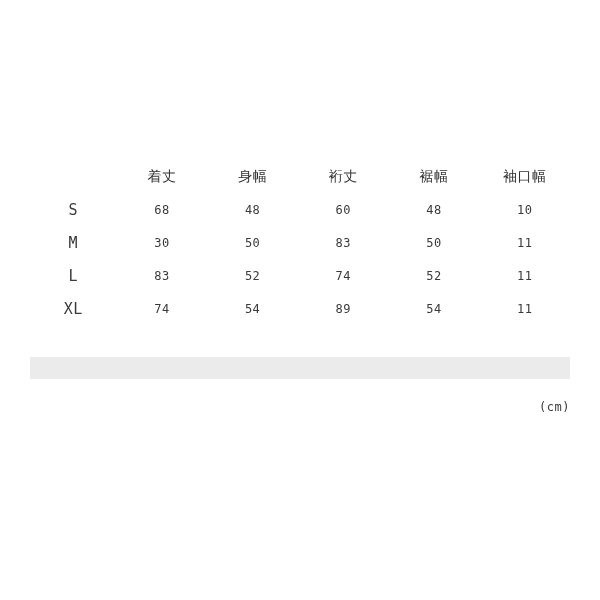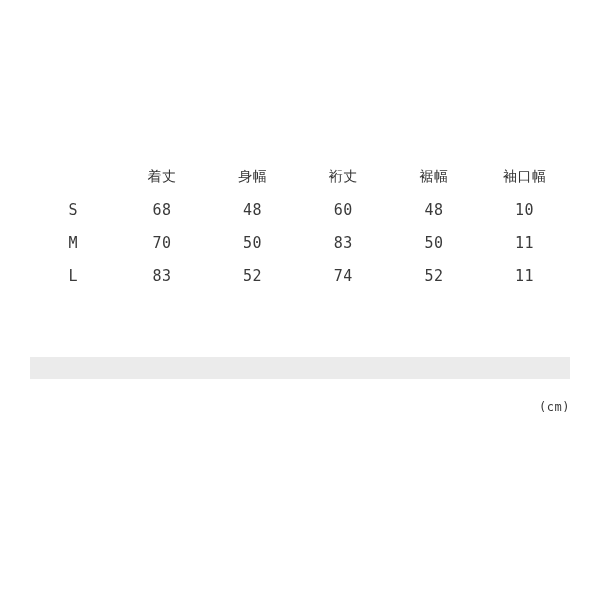--- a/index.html
+++ b/index.html
@@ -29,21 +29,21 @@
   table.size-table {
     width: 540px;
     margin: 0 auto;
     border-collapse: collapse;
     table-layout: fixed;
   }
   table.size-table th,
   table.size-table td {
     text-align: center;
     font-weight: normal;
-    font-size: 15px;
+    font-size: 12px;
     color: #3a3a3a;
     padding: 0;
     height: 33px;
     vertical-align: middle;
     letter-spacing: 0.5px;
   }
   table.size-table th.corner {
     width: 86px;
   }
   table.size-table th.col-head {
@@ -94,34 +94,42 @@
         <tr>
           <td class="row-head">S</td>
           <td>68</td>
           <td>48</td>
           <td>60</td>
           <td>48</td>
           <td>10</td>
         </tr>
         <tr>
           <td class="row-head">M</td>
-          <td>70</td>
+          <td>30</td>
           <td>50</td>
           <td>83</td>
           <td>50</td>
           <td>11</td>
         </tr>
         <tr>
           <td class="row-head">L</td>
           <td>83</td>
           <td>52</td>
           <td>74</td>
           <td>52</td>
           <td>11</td>
         </tr>
+        <tr>
+          <td class="row-head">XL</td>
+          <td>74</td>
+          <td>54</td>
+          <td>89</td>
+          <td>54</td>
+          <td>11</td>
+        </tr>
       </tbody>
     </table>
   </div>
 
   <div class="divider"></div>
 
   <div class="unit">(cm)</div>
 
 </div>
 

